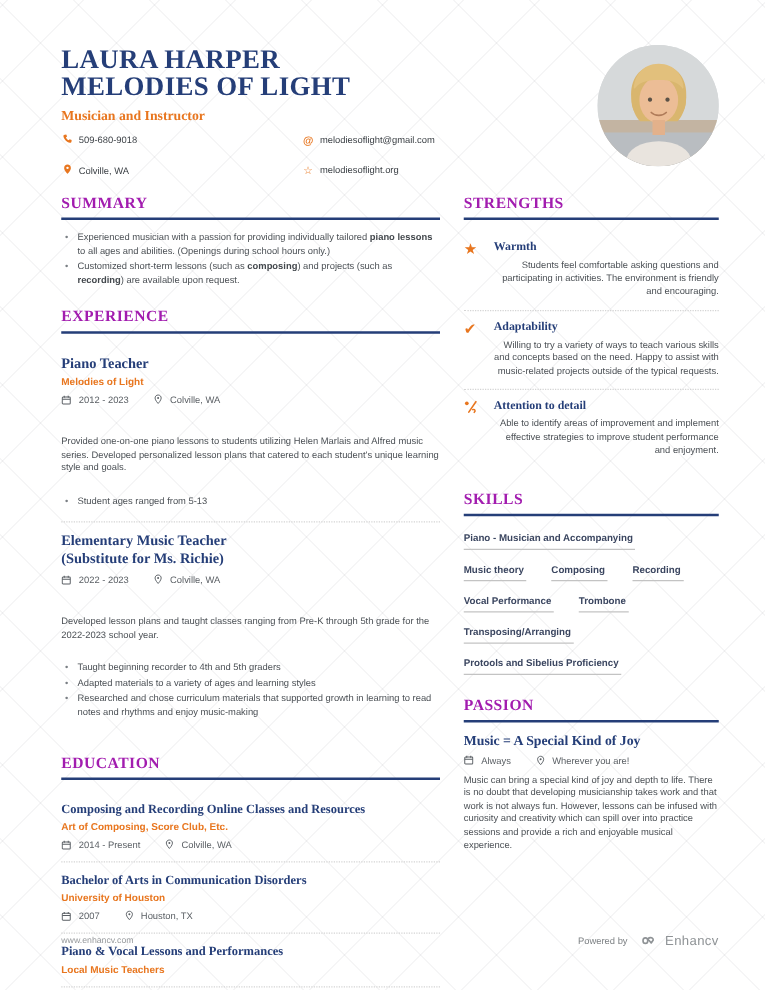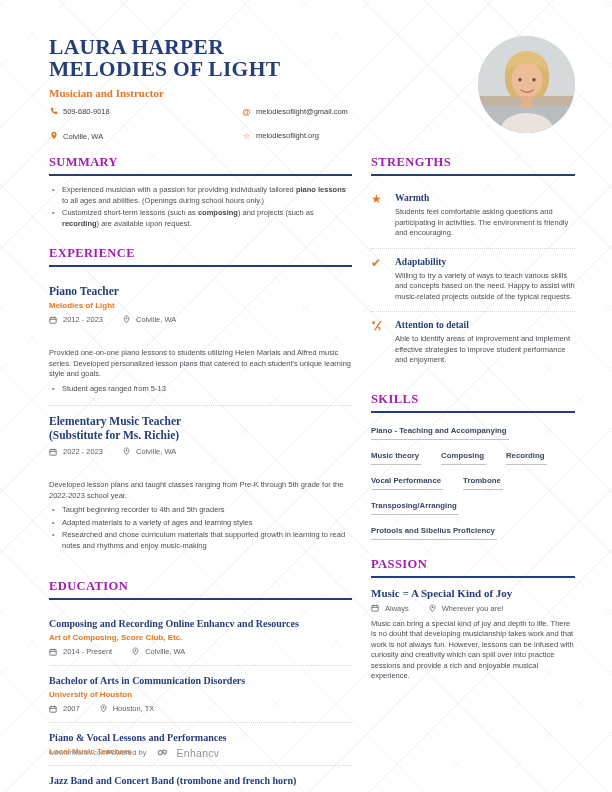--- a/index.html
+++ b/index.html
@@ -52,42 +52,42 @@
   .entry { padding:8px 0 9px; }
   .entry + .entry { border-top:1px dotted #d4d4d4; }
   .e-title { font-family:"Liberation Serif", serif; font-weight:700; font-size:11.5px;
              line-height:14px; color:#253e78; white-space:pre-line; }
   .edu .e-title { font-size:10px; line-height:13px; }
   .e-org { font-size:8px; font-weight:700; color:#e8761f; margin-top:3px; }
   .meta { display:flex; align-items:center; gap:6px; margin-top:5px; font-size:7.5px; color:#5a5f64; }
   .meta .gap { width:8px; }
   .mi { display:inline-flex; align-items:center; flex:0 0 auto; }
   .e-desc { font-size:7.5px; line-height:10.5px; margin-top:24px; }
-  .entry .blt { margin-top:4px; }
+  .entry .blt { margin-top:16px; }
 
   
   .str-item { display:flex; gap:9px; padding:8px 0 9px; }
   .str-item + .str-item { border-top:1px dotted #d4d4d4; }
   .str-ic { width:15px; flex:0 0 auto; color:#e8761f; font-size:12px; line-height:13px; text-align:left; }
   .str-t { font-family:"Liberation Serif", serif; font-weight:700; font-size:9.5px; color:#253e78; }
-  .str-d { font-size:7.5px; line-height:10.5px; margin-top:4px; }
+  .str-d { font-size:7.5px; line-height:10.5px; margin-top:4px;text-align:right; }
 
   
   .tags { display:flex; flex-wrap:wrap; column-gap:20px; row-gap:11px; padding-top:4px; }
   .tag { font-size:7.8px; font-weight:700; color:#3b4660; padding:0 2px 4px 0;
          border-bottom:1px solid #c3c3c3; }
 
   
   .p-title { font-family:"Liberation Serif", serif; font-weight:700; font-size:11px;
              color:#253e78; margin-top:2px; }
   .p-text { font-size:7.5px; line-height:10.5px; margin-top:6px; }
 
   
   .footer { position:absolute; left:49px; right:37px; bottom:33px;
-            display:flex; align-items:center; justify-content:flex-start; }
+            display:flex; align-items:center; justify-content:space-between;gap:28px; }
   .f-site { font-size:7px; color:#96999c; }
   .f-right { display:flex; align-items:center; gap:7px; }
   .f-pb { font-size:7.5px; color:#7d8184; }
   .f-brand { display:flex; align-items:center; gap:4px; color:#8f9396; }
   .f-brand-name { font-size:10.5px; letter-spacing:.3px; color:#8f9396; }
 </style>
 </head>
 <body>
 
 <div class="page">
@@ -211,21 +211,21 @@
               <li>Adapted materials to a variety of ages and learning styles</li>
               <li>Researched and chose curriculum materials that supported growth in learning to read notes and rhythms and enjoy music-making</li>
             </ul>
           </div>
         </div>
 
         <div class="section">
           <div class="sec-h">EDUCATION</div>
 
           <div class="entry edu">
-            <div class="e-title">Composing and Recording Online Enhancv and Resources</div>
+            <div class="e-title">Composing and Recording Online Classes and Resources</div>
             <div class="e-org">Art of Composing, Score Club, Etc.</div>
             <div class="meta">
               <span class="mi">
                   <svg width="8" height="8" viewBox="0 0 12 12">
                     <rect x="1.2" y="2.4" width="9.6" height="8.4" rx="1" fill="none" stroke="#5a5f64" stroke-width="1.2"></rect>
                     <path d="M1.2 5 H10.8 M3.6 1 V3.4 M8.4 1 V3.4" stroke="#5a5f64" stroke-width="1.2" fill="none"></path>
                   </svg>
                 </span>
               <span>2014 - Present</span>
               <span class="gap"></span>
@@ -320,21 +320,21 @@
             <div>
               <div class="str-t">Attention to detail</div>
               <div class="str-d">Able to identify areas of improvement and implement effective strategies to improve student performance and enjoyment.</div>
             </div>
           </div>
         </div>
 
         <div class="section">
           <div class="sec-h">SKILLS</div>
           <div class="tags">
-            <span class="tag">Piano - Teaching and Accompanying</span>
+            <span class="tag">Piano - Musician and Accompanying</span>
             <span class="tag">Music theory</span>
             <span class="tag">Composing</span>
             <span class="tag">Recording</span>
             <span class="tag">Vocal Performance</span>
             <span class="tag">Trombone</span>
             <span class="tag">Transposing/Arranging</span>
             <span class="tag">Protools and Sibelius Proficiency</span>
           </div>
         </div>
 

